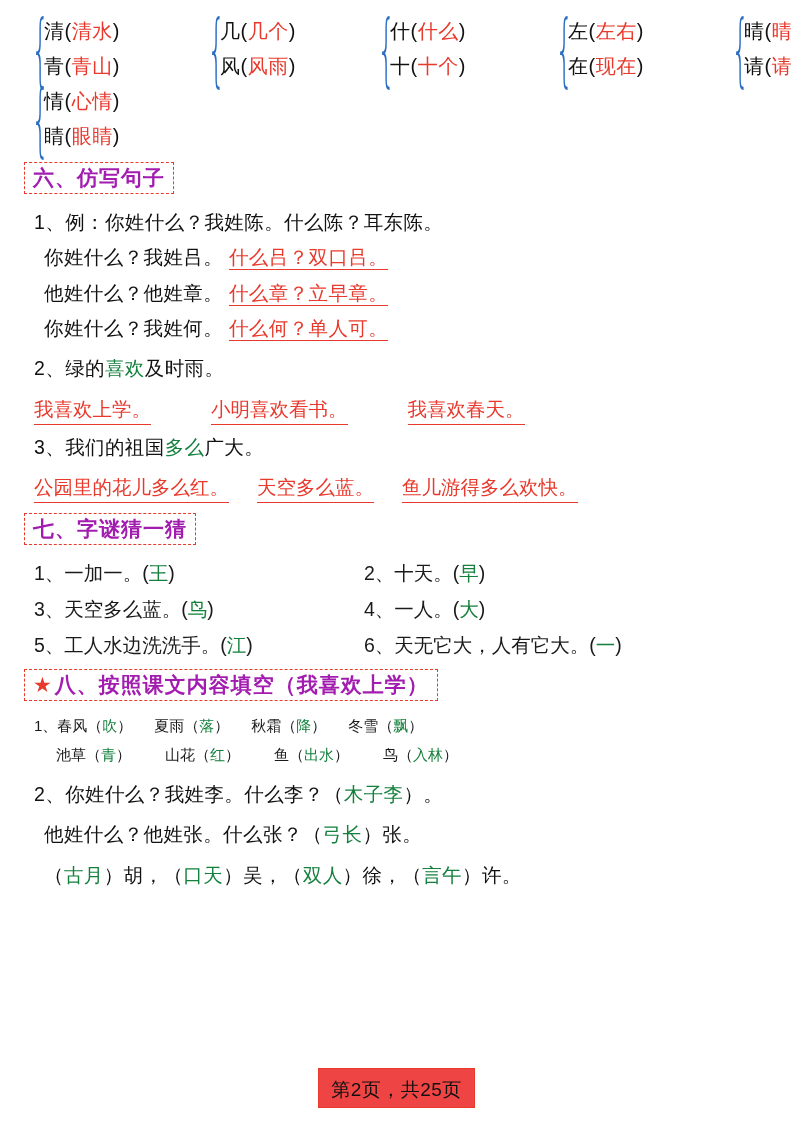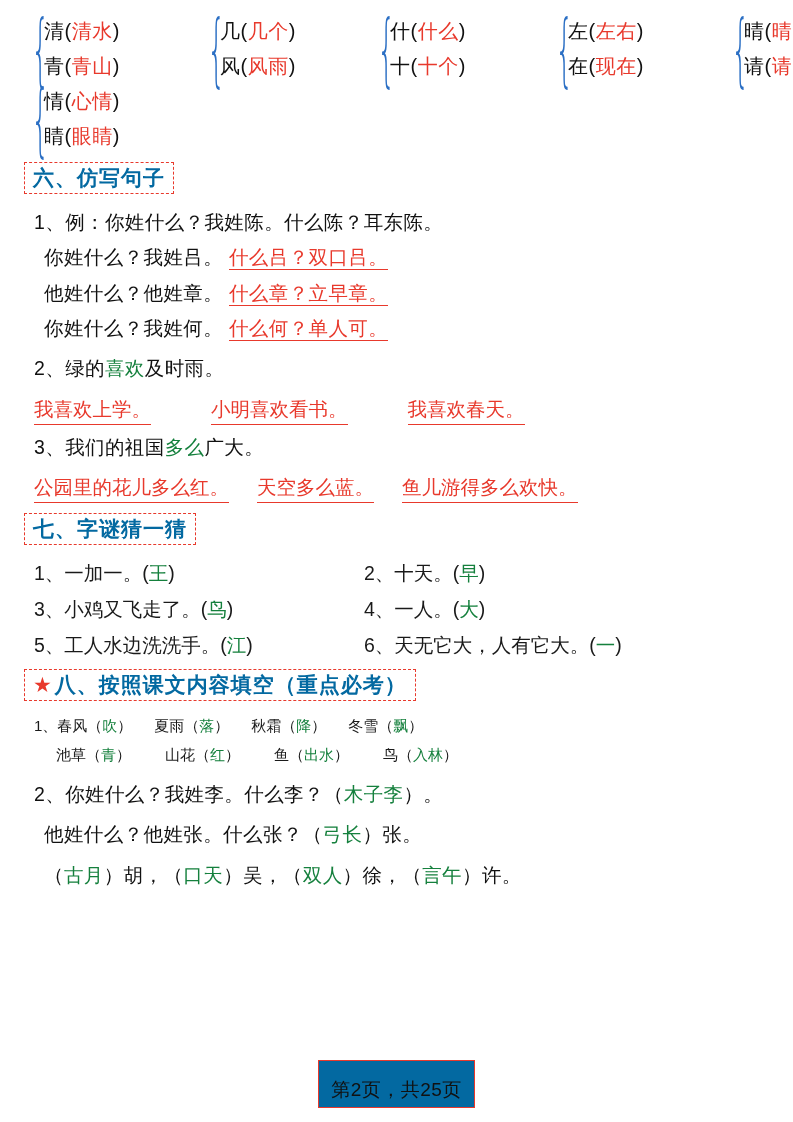--- a/index.html
+++ b/index.html
@@ -68,21 +68,21 @@
   .grp-w1 { min-width: 148px; }
   .grp-w2 { min-width: 142px; }
   .grp-w3 { min-width: 150px; }
   .grp-w4 { min-width: 148px; }
   .grp-w5 { min-width: 140px; }
 
   
   .sec-head {
     display: inline-block;
     border: 1.6px dashed #e8392c;
-    color: #0369a1;
+    color: #a21caf;
     font-size: 21px;
     font-weight: bold;
     padding: 3px 8px 4px 8px;
     margin: 10px 0 6px 24px;
     letter-spacing: 1px;
     line-height: 1.1;
   }
   .sec-head.star::before {
     content: "★";
     color: #e8392c;
@@ -140,22 +140,22 @@
     left: 0;
     right: 0;
     bottom: 14px;
     text-align: center;
   }
   .page-box {
     display: inline-block;
     border: 1.6px solid #e8392c;
     color: #111;
     font-size: 19px;
-    padding: 16px 12px 4px 12px;
-    background: #0369a1;
+    padding: 8px 12px 4px 12px;
+    background: #ef4444;
     letter-spacing: 0.5px;
   }
   .watermark {
     position: absolute;
     bottom: 22px;
     left: 50%;
     transform: translateX(-50%);
     font-size: 11px;
     color: #c9c9c9;
     letter-spacing: 1px;
@@ -295,38 +295,38 @@
     <span class="c1">
       <span>1、</span><span>一加一。(</span><span class="red">王</span><span>)</span>
     </span>
     <span class="c2">
       <span>2、</span><span>十天。(</span><span class="red">早</span><span>)</span>
     </span>
   </div>
 
   <div class="riddle-row">
     <span class="c1">
-      <span>3、</span><span>小鸡又飞走了。(</span><span class="red">鸟</span><span>)</span>
+      <span>3、</span><span>天空多么蓝。(</span><span class="red">鸟</span><span>)</span>
     </span>
     <span class="c2">
       <span>4、</span><span>一人。(</span><span class="red">大</span><span>)</span>
     </span>
   </div>
 
   <div class="riddle-row">
     <span class="c1">
       <span>5、</span><span>工人水边洗洗手。(</span><span class="red">江</span><span>)</span>
     </span>
     <span class="c2">
       <span>6、</span><span>天无它大，人有它大。(</span><span class="red">一</span><span>)</span>
     </span>
   </div>
 
   <div class="sec-head-wrap">
-    <div class="sec-head star">八、按照课文内容填空（重点必考）</div>
+    <div class="sec-head star">八、按照课文内容填空（我喜欢上学）</div>
   </div>
 
   <div class="fill-row">
     <span class="cell">
       <span>1、春风（</span><span class="red">吹</span><span>）</span>
     </span>
     <span class="cell">
       <span>夏雨（</span><span class="red">落</span><span>）</span>
     </span>
     <span class="cell">

